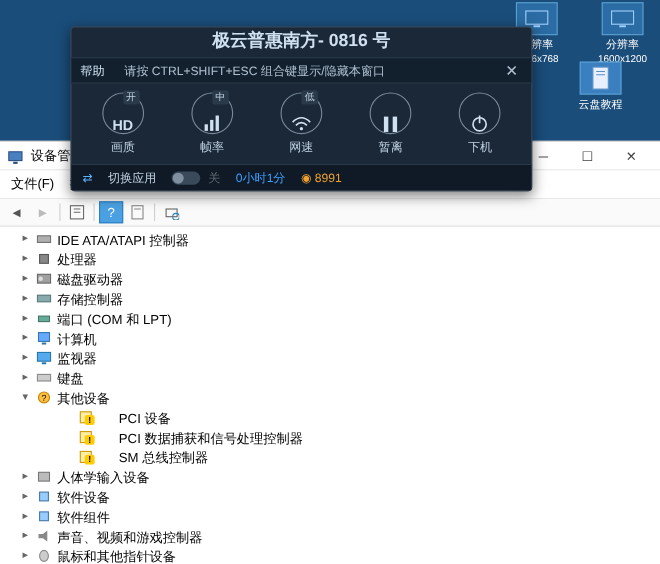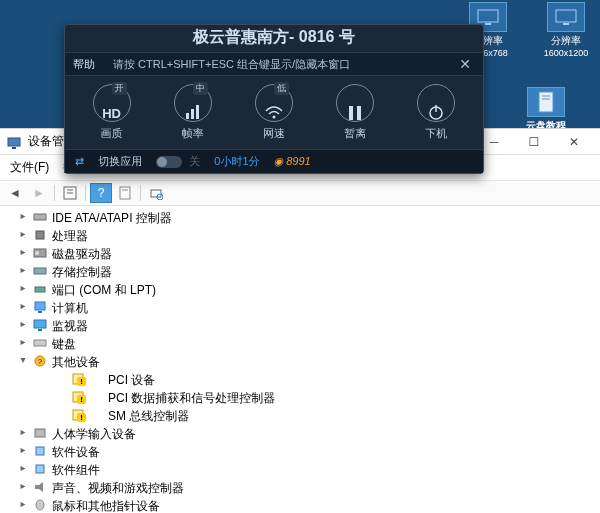--- a/index.html
+++ b/index.html
@@ -20,21 +20,21 @@
 .ov-close { margin-left: auto; color: #b0c0d0; cursor: pointer; font-size: 14px; padding: 0 4px; }
 .ov-controls { display: flex; justify-content: space-around; padding: 8px 6px; }
 .ov-ctrl { display: flex; flex-direction: column; align-items: center; color: #c0d0e0; font-size: 11px; cursor: pointer; position: relative; }
 .ov-circle { width: 38px; height: 38px; border: 1.5px solid #7a8a9a; border-radius: 50%; display: flex; align-items: flex-end; justify-content: center; margin-bottom: 4px; color: #d0e0f0; }
 .ov-badge { position: absolute; top: -2px; right: 4px; background: #2a3a4a; color: #c0d0e0; font-size: 9px; padding: 0 3px; border-radius: 2px; }
 .ov-status { display: flex; align-items: center; gap: 14px; background: #0f1a26; padding: 4px 10px; font-size: 11px; color: #8090a0; border-top: 1px solid #2a3a4a; }
 .ov-status .swap { color: #c0d0e0; }
 .ov-status .toggle { width: 26px; height: 12px; background: #3a4a5a; border-radius: 6px; position: relative; }
 .ov-status .toggle::after { content: ''; width: 10px; height: 10px; background: #8090a0; border-radius: 50%; position: absolute; top: 1px; left: 1px; }
 .ov-status .time { color: #3da0ff; }
-.ov-status .coin { color: #f0a030; font-style: italic; }
+.ov-status .coin { color: #f0a030; }
 
 
 .dm-window { position: absolute; top: 128px; left: 0; right: 0; bottom: 0; background: #fff; border-top: 1px solid #d0d0d0; z-index: 3; }
 .dm-titlebar { display: flex; align-items: center; height: 26px; padding: 0 6px; font-size: 12px; background: #fff; border-bottom: 1px solid #e0e0e0; }
 .dm-titlebar .ticon { width: 16px; height: 16px; margin-right: 6px; display:inline-flex; align-items:center; justify-content:center; }
 .dm-titlebar .wbtns { margin-left: auto; display: flex; }
 .dm-titlebar .wbtn { width: 40px; height: 24px; display: flex; align-items: center; justify-content: center; cursor: pointer; font-size: 12px; color: #444; }
 .dm-menubar { display: flex; gap: 2px; padding: 2px 4px; font-size: 12px; background: #fff; border-bottom: 1px solid #e8e8e8; }
 .dm-menubar .mitem { padding: 2px 6px; cursor: pointer; }
 .dm-toolbar { display: flex; gap: 2px; padding: 2px 4px; border-bottom: 1px solid #e0e0e0; background: #fafafa; }
@@ -75,21 +75,21 @@
       <svg width="22" height="16">
           <rect x="1" y="1" width="20" height="12" fill="none" stroke="#a0d0ff" stroke-width="1"></rect>
           <rect x="8" y="14" width="6" height="2" fill="#a0d0ff"></rect>
         </svg>
     </div>
     <span>分辨率</span>
     <span class="sub">1600x1200</span>
   </div>
 </div>
 
-<div class="dicon" style="position:absolute; top:87px; right:24px; z-index:1;font-weight:bold;">
+<div class="dicon" style="position:absolute; top:56px; right:24px; z-index:1;">
   <div class="dbox" style="background:#3a80c0;">
     <svg width="20" height="22">
         <rect x="3" y="1" width="14" height="20" fill="#e8f0ff" stroke="#5a90c0"></rect>
         <line x1="6" y1="5" x2="14" y2="5" stroke="#5a90c0"></line>
         <line x1="6" y1="8" x2="14" y2="8" stroke="#5a90c0"></line>
       </svg>
   </div>
   <span style="color:#fff;font-size:10px;">云盘教程</span>
 </div>
 

